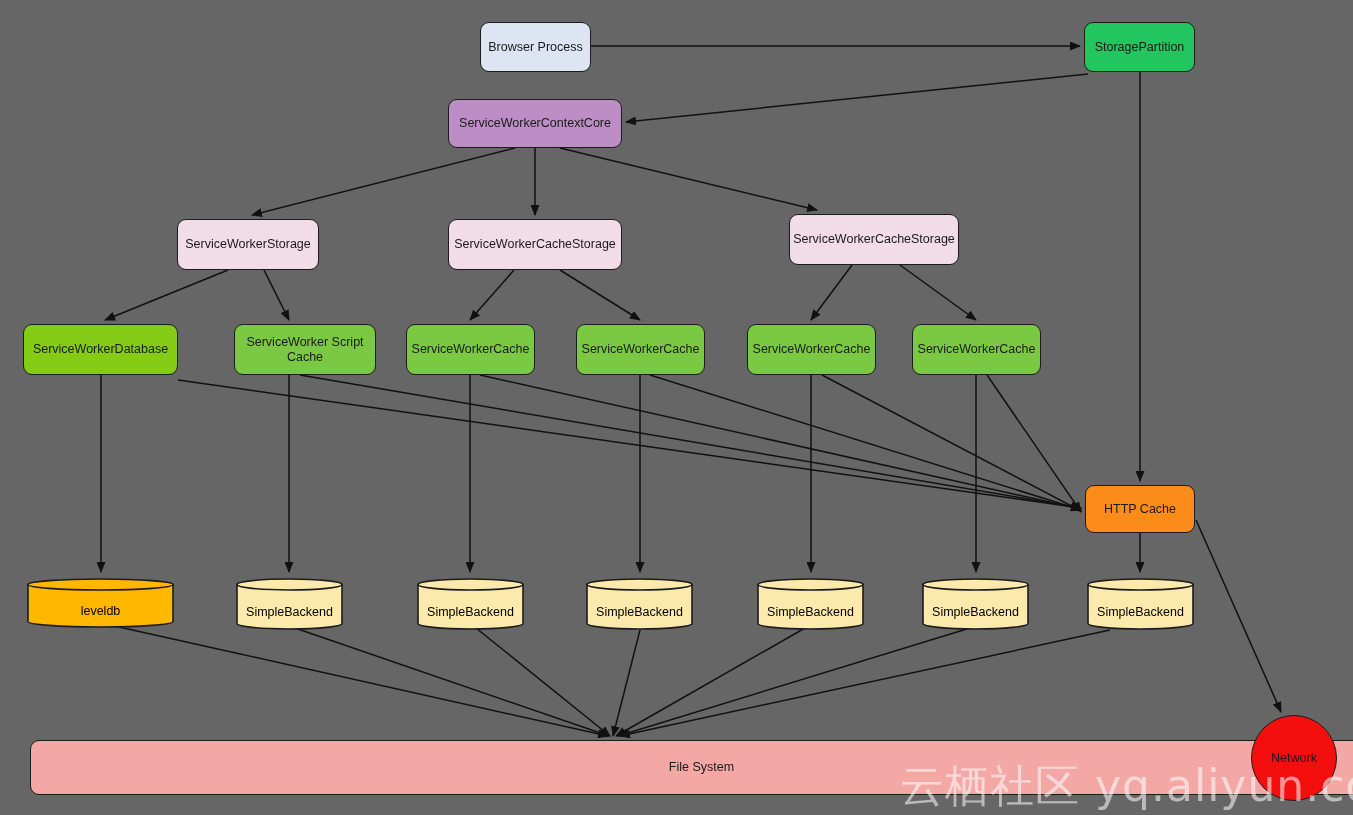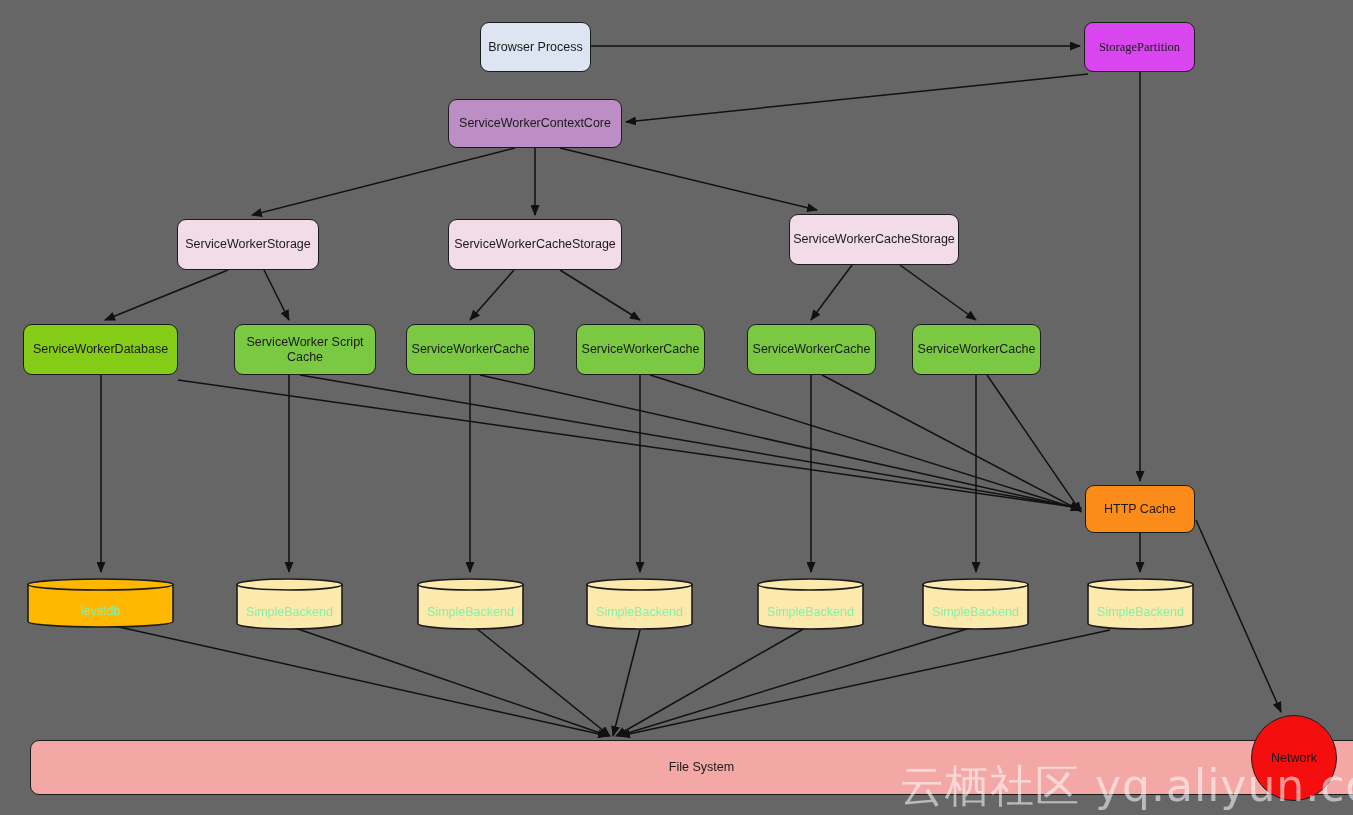--- a/index.html
+++ b/index.html
@@ -44,21 +44,21 @@
   .cyl {
     position: absolute;
     z-index: 3;
   }
   .cyl .cyl-label {
     position: absolute;
     left: 0;
     width: 100%;
     text-align: center;
     font-size: 12.5px;
-    color: #86efac;
+    color: #000000;
     z-index: 4;
     pointer-events: none;
   }
   .circle {
     position: absolute;
     border-radius: 50%;
     background: #f40e0e;
     border: 1.6px solid #1c1c1c;
     display: flex;
     align-items: center;
@@ -125,21 +125,21 @@
         <line x1="805" y1="628" x2="616" y2="736" marker-end="url(#arrow)"></line>
         <line x1="970" y1="628" x2="618" y2="736" marker-end="url(#arrow)"></line>
         <line x1="1110" y1="630" x2="620" y2="736" marker-end="url(#arrow)"></line>
       </g>
   </svg>
 
   <div id="nodes-layer">
       <div class="node" style="left: 480px; top: 22px; width: 111px; height: 50px; background: rgb(221, 228, 242);">
         <span>Browser Process</span>
       </div>
-      <div class="node" style="left: 1084px; top: 22px; width: 111px; height: 50px; background: #d946ef; font-family: Liberation Serif, serif;">
+      <div class="node" style="left: 1084px; top: 22px; width: 111px; height: 50px; background: #22c55e;">
         <span>StoragePartition</span>
       </div>
       <div class="node" style="left: 448px; top: 99px; width: 174px; height: 49px; background: rgb(189, 142, 198); text-align: center;">
         <span>ServiceWorkerContextCore</span>
       </div>
       <div class="node" style="left: 177px; top: 219px; width: 142px; height: 51px; background: rgb(241, 220, 231);">
         <span>ServiceWorkerStorage</span>
       </div>
       <div class="node" style="left: 448px; top: 219px; width: 174px; height: 51px; background: rgb(241, 220, 231);">
         <span>ServiceWorkerCacheStorage</span>

